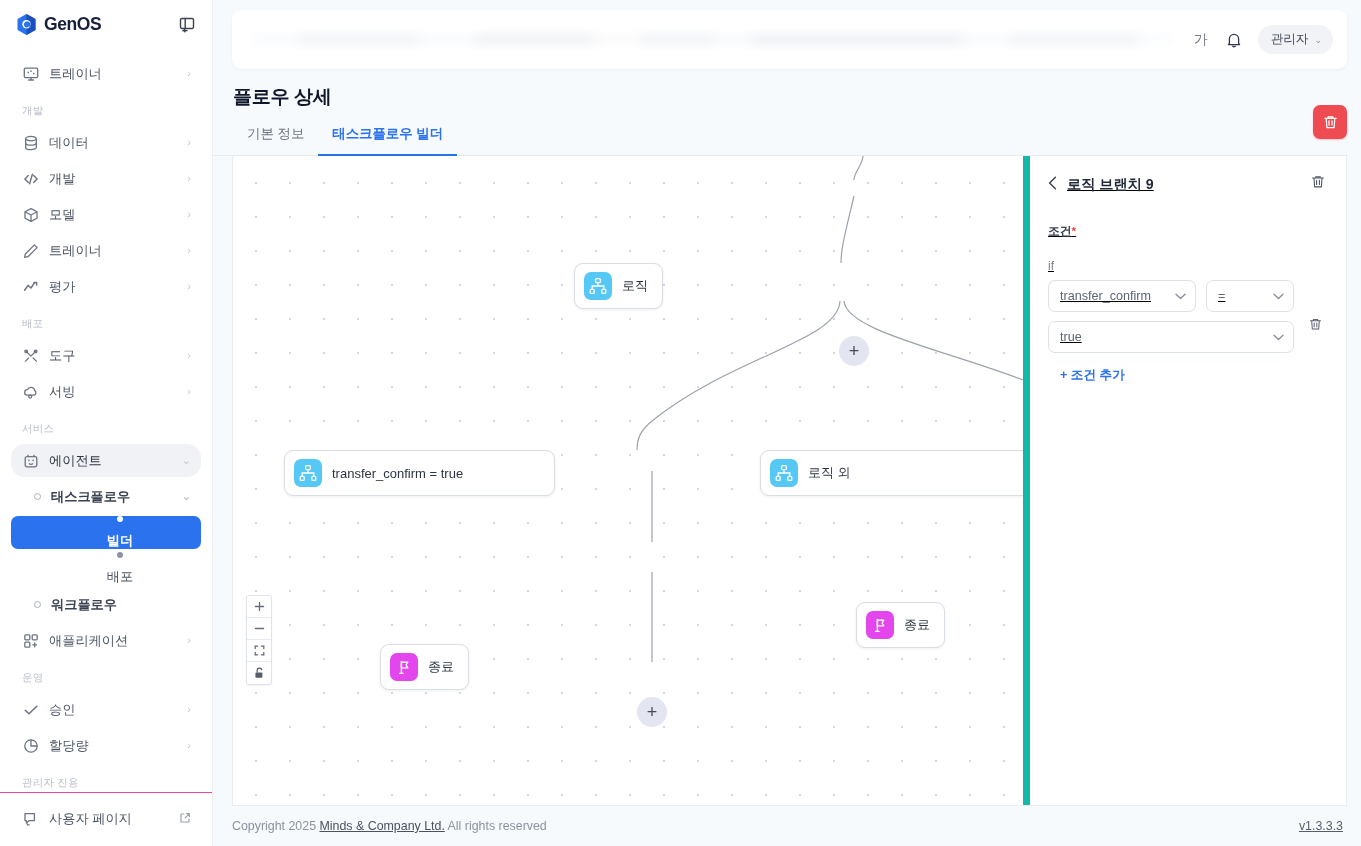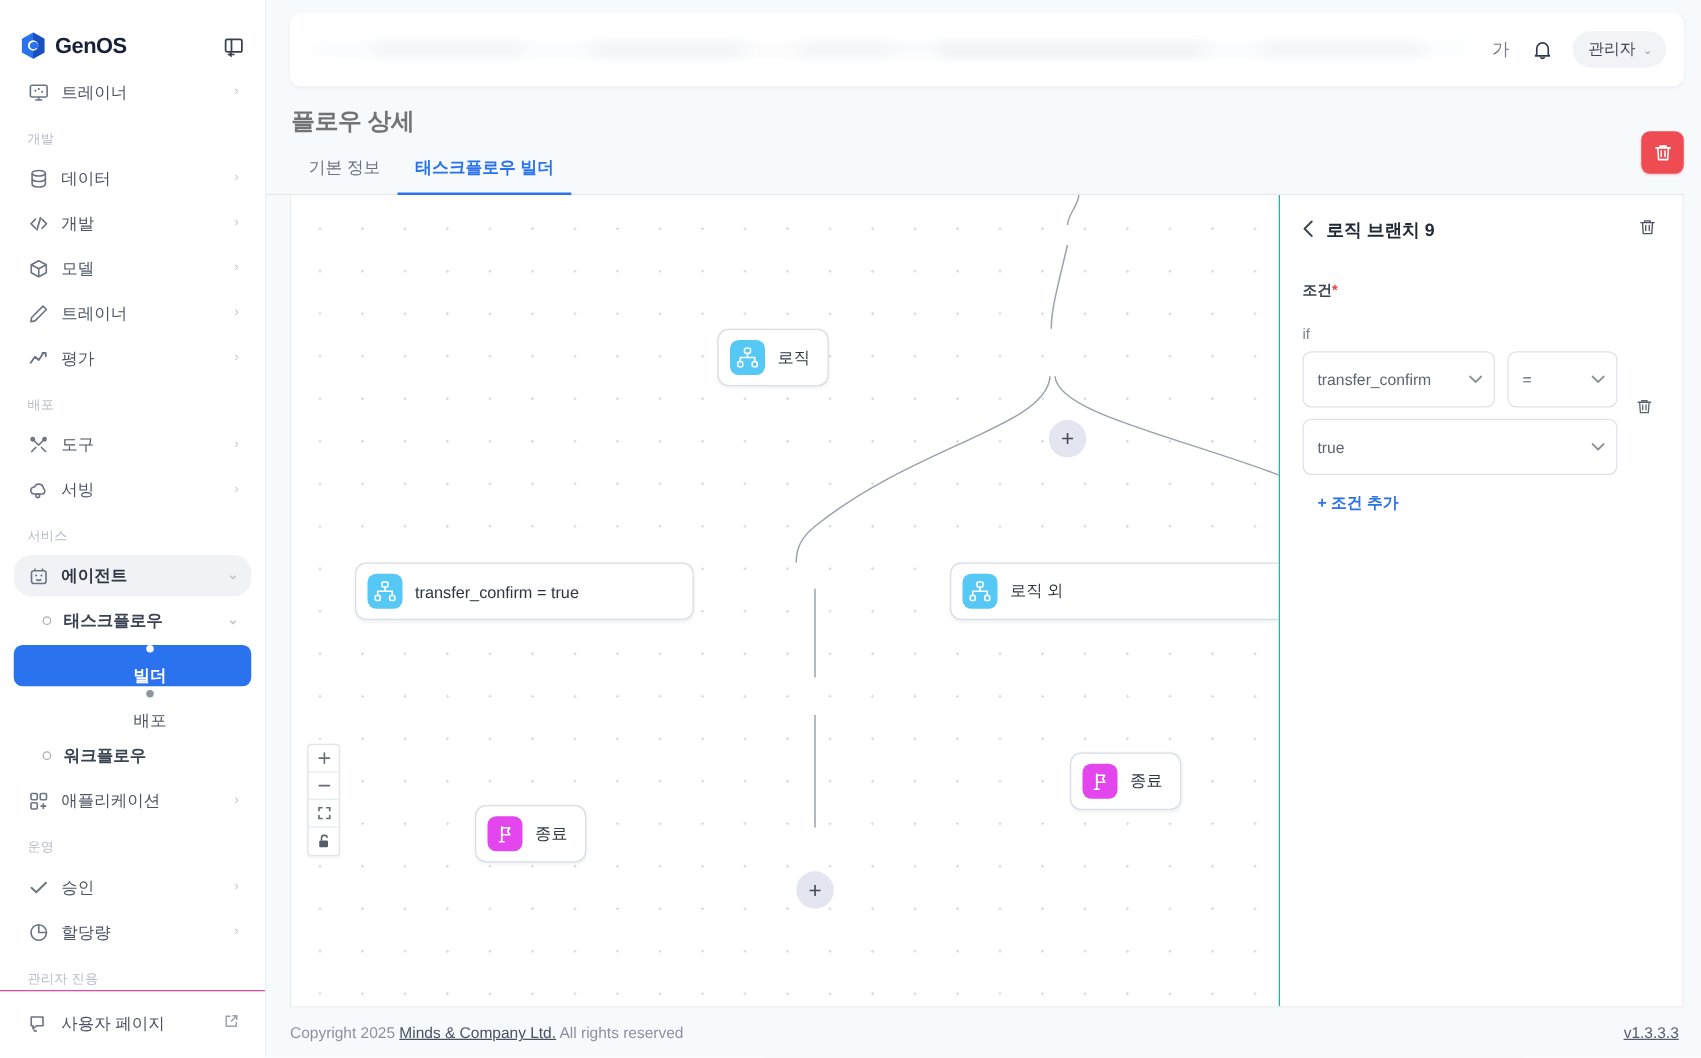--- a/index.html
+++ b/index.html
@@ -13,42 +13,42 @@
 
   
   .sidebar {
     width: 213px; height: 846px; flex: 0 0 213px;
     background: #ffffff;
     border-right: 1px solid #eceff3;
     display: flex; flex-direction: column;
     position: relative;
   }
   .sb-head {
-    height: 48px; display: flex; align-items: flex-end;
+    height: 48px; display: flex; align-items: center;
     padding: 0 14px 0 16px; gap: 4px;
   }
   .logo-wrap { display: flex; align-items: center; gap: 7px; }
   .logo-mark { width: 21px; height: 23px; flex: 0 0 21px; }
   .logo-text { font-size: 17.5px; font-weight: 700; color: #17203a; letter-spacing: -.4px; }
   .collapse-btn { margin-left: auto; width: 22px; height: 22px; display:flex; align-items:center; justify-content:center; cursor: pointer; }
 
   .sb-scroll { flex: 1; overflow: hidden; padding-top: 6px; }
   .sb-group-label {
     font-size: 10.5px; color: #b7bec9; padding: 11px 0 5px 22px; letter-spacing: .2px;
   }
   .sb-item {
     display: flex; align-items: center; height: 33px;
     margin: 3px 11px; padding: 0 10px 0 11px;
     border-radius: 7px; cursor: pointer; gap: 10px;
     color: #4c5464; font-size: 13.2px;
   }
   .sb-item .ic { width: 17px; height: 17px; flex: 0 0 17px; display:flex; align-items:center; justify-content:center; color:#6b7384; }
   .sb-item .lbl { flex: 1; white-space: nowrap; }
   .sb-item .chev { color: #c2c8d2; font-size: 11px; line-height: 1; }
-  .sb-item.expanded { background: #f1f2f5; font-weight: 700; color:#2f3645;border-radius:14px; }
+  .sb-item.expanded { background: #f1f2f5; font-weight: 400; color:#2f3645;border-radius:14px; }
   .sb-item.active { background: #2b72ef; color: #ffffff; font-weight: 700; }
   .sb-item.lvl2 { padding-left: 23px; font-weight: 600; color:#3b4353; }
   .sb-item.lvl3 { padding-left: 38px; flex-direction: column; }
   .dot-o { width: 7px; height: 7px; border-radius: 50%; border: 1.4px solid #a9b0bc; flex:0 0 7px;}
   .dot-f { width: 6px; height: 6px; border-radius: 50%; background: #8d95a3; flex:0 0 6px;}
   .sb-item.active .dot-f { background: #ffffff; }
 
   .sb-foot {
     border-top: 1px solid #ec4899; padding: 6px 0 8px 0;
   }
@@ -72,21 +72,21 @@
   .fontsize-btn { font-size: 14px; color: #737b89; cursor: pointer; width:18px; text-align:center;}
   .bell-btn { cursor: pointer; width: 20px; height: 20px; display:flex;align-items:center;justify-content:center;}
   .user-chip {
     display: flex; align-items: center; gap: 6px;
     background: #f1f3f6; border-radius: 16px; padding: 6px 11px 6px 13px;
     font-size: 12.6px; color: #3f4756; cursor: pointer;
   }
   .user-chip .chev { font-size: 9px; color: #8c93a1; }
 
   .page-title {
-    font-size: 19px; font-weight: 700; color: #737373;
+    font-size: 19px; font-weight: 700; color: #0f172a;
     padding: 15px 0 0 20px; letter-spacing: -.3px;
   }
 
   .tabs {
     display: flex; align-items: flex-end; gap: 0;
     padding: 14px 0 0 20px; margin-right: 14px;
     border-bottom: 1px solid #e6e9ee; position: relative;
   }
   .tab {
     font-size: 13.4px; color: #6a7policies; padding: 0 14px 11px 14px;
@@ -146,36 +146,37 @@
   }
   .zoom-ctl div {
     height: 22px; display: flex; align-items: center; justify-content: center;
     border-bottom: 1px solid #e6e9ee; cursor: pointer; color: #585f6e;
   }
   .zoom-ctl div:last-child { border-bottom: none; }
 
   
   .rpanel {
     width: 323px; flex: 0 0 323px; background: #ffffff;
-    border-left: 1px solid #14b8a6; padding: 18px 20px 0 18px;
+    border-left: 7px solid #14b8a6; padding: 18px 20px 0 18px;
     position: relative;
+    text-decoration: underline;
   }
   .rp-head { display: flex; align-items: center; gap: 10px; margin-bottom: 30px; }
   .rp-back { cursor: pointer; color: #3d4453; font-size: 15px; line-height: 1; }
   .rp-title { font-size: 14.2px; font-weight: 700; color: #222a39; flex: 1; }
   .rp-trash { cursor: pointer; }
 
   .field-label { font-size: 11.8px; color: #3a4250; font-weight: 600; margin-bottom: 19px; }
   .field-label .req { color: #e8433f; }
   .if-label { font-size: 12px; color: #7d8492; margin-bottom: 7px; }
 
   .cond-row { display: flex; gap: 10px; align-items: flex-start; }
   .cond-col { flex: 1; display: flex; flex-direction: column; gap: 9px; }
   .sel {
-    height: 45px; border: 1px solid #dde1e8; border-radius: 7px;
+    height: 32px; border: 1px solid #dde1e8; border-radius: 7px;
     background: #fff; display: flex; align-items: center;
     padding: 0 9px 0 11px; font-size: 12.6px; color: #5d6573;
     cursor: pointer; gap: 6px;
   }
   .sel .val { flex: 1; overflow: hidden; text-overflow: ellipsis; white-space: nowrap; }
   .sel .cdown { color: #8b929f; display:flex; }
   .sel-row2 { display: flex; gap: 10px; }
   .sel.small { width: 88px; flex: 0 0 88px; }
   .cond-trash { width: 22px; display: flex; align-items: center; justify-content: center;
                 padding-top: 37px; cursor: pointer; }

